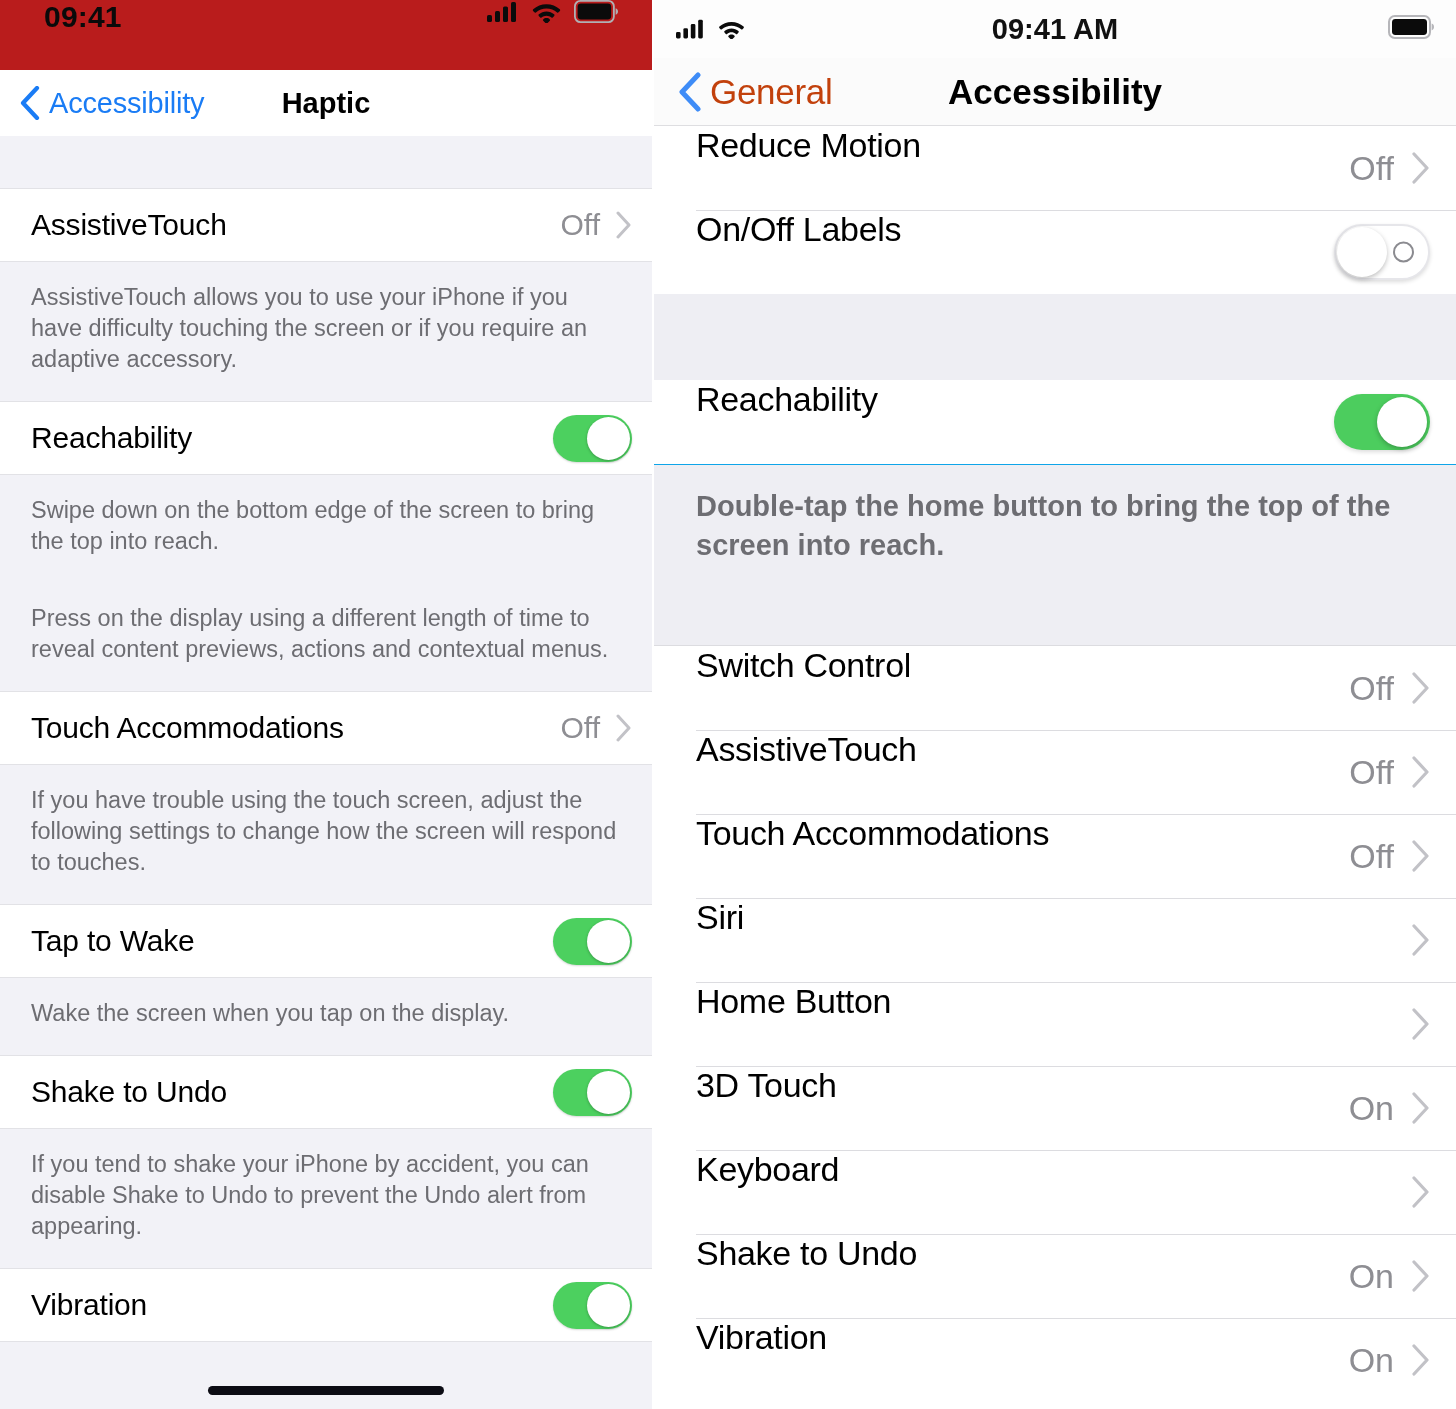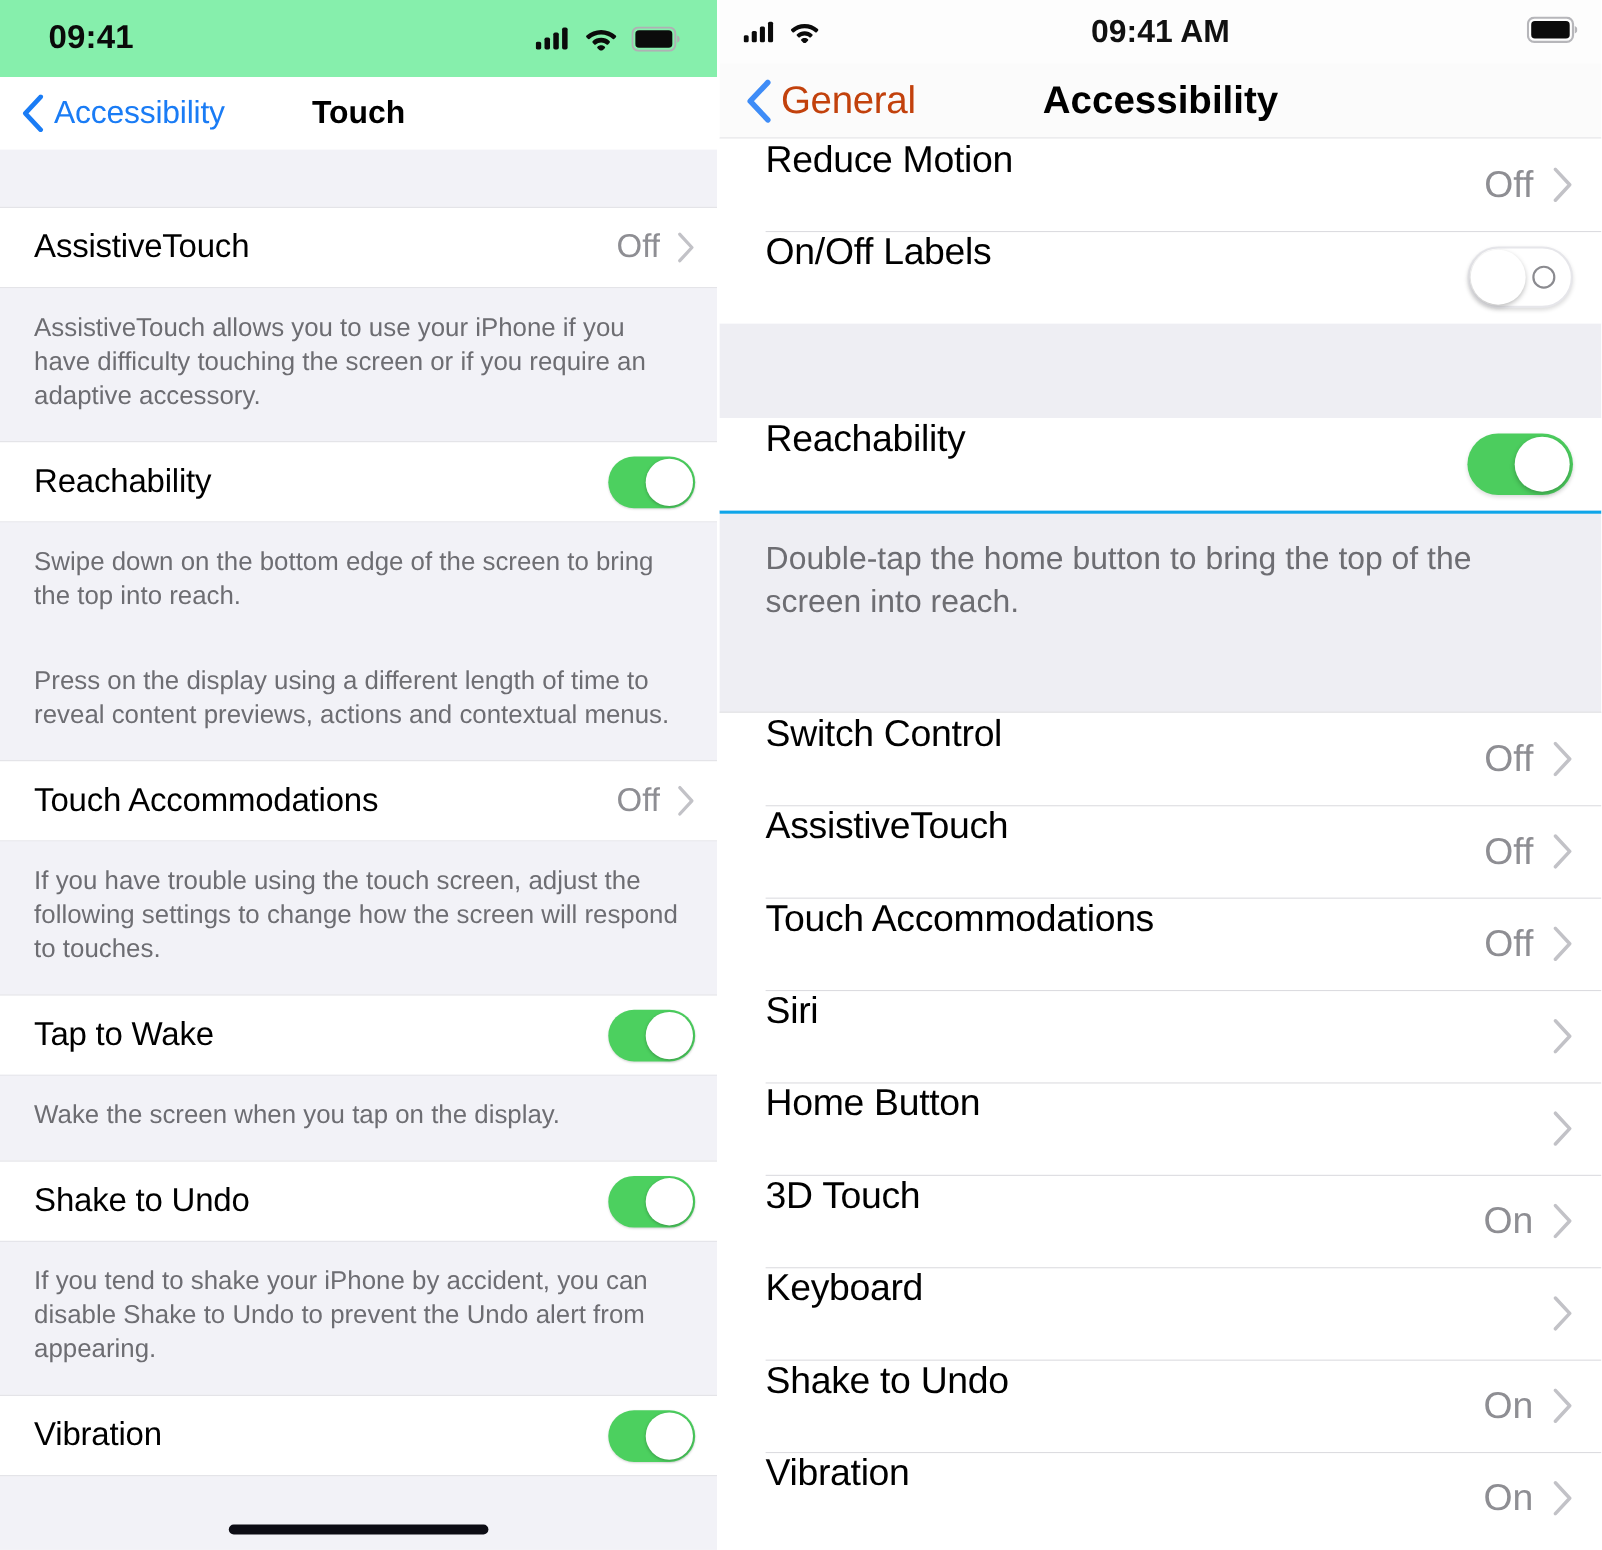--- a/index.html
+++ b/index.html
@@ -13,23 +13,23 @@
 
   
   .phone-left {
     width: 652px; height: 1409px;
     background: #f2f2f7;
     position: relative;
     overflow: hidden;
   }
   .statusbar-l {
     height: 70px;
-    display: flex; align-items: center;
+    display: flex; align-items: flex-start;
     padding: 0 34px 0 44px;
-    background: #86efac;
+    background: #b91c1c;
   }
   .sb-time-l { font-size: 30px; font-weight: 600; color: #0a0a0a; letter-spacing: 0.2px; }
   .sb-right-l { margin-left: auto; display: flex; align-items: center; gap: 13px; }
 
   .navbar-l {
     height: 66px;
     background: #ffffff;
     display: flex; align-items: center;
     position: relative;
     padding: 0 20px;
@@ -171,21 +171,21 @@
     padding: 0 0 14px 42px;
     font-size: 27px; color: #6d6d72; letter-spacing: 0.5px;
     border-bottom: 1px solid #dcdce0;
   }
   .footer-r {
     background: #eeeef3;
     padding: 22px 38px 80px 42px;
     font-size: 29px; line-height: 1.35; color: #6d6d72;
     border-bottom: 1px solid #dcdce0;
   }
-  .footer-r.top-border { border-top: 3px solid #0ea5e9; }
+  .footer-r.top-border { border-top: 1px solid #0ea5e9; font-weight: bold; }
 </style>
 </head>
 <body>
 
 <div class="screens">
 
   <div class="phone-left">
 
     <div class="statusbar-l">
       <span class="sb-time-l">09:41</span>
@@ -209,21 +209,21 @@
       </span>
     </div>
 
     <div class="navbar-l">
       <span class="back-l">
         <svg class="chev" width="20" height="34" viewBox="0 0 20 34">
           <path d="M17 2 3 17l14 15" fill="none" stroke="#1a7cf5" stroke-width="4.2" stroke-linecap="round" stroke-linejoin="round"></path>
         </svg>
         <span class="back-label-l">Accessibility</span>
       </span>
-      <span class="nav-title-l">Touch</span>
+      <span class="nav-title-l">Haptic</span>
     </div>
 
     <div class="gap-l"></div>
 
     <div class="list-l">
 
       <div class="row-l">
         <span class="label">AssistiveTouch</span>
         <span class="right">
           <span class="value">Off</span>

